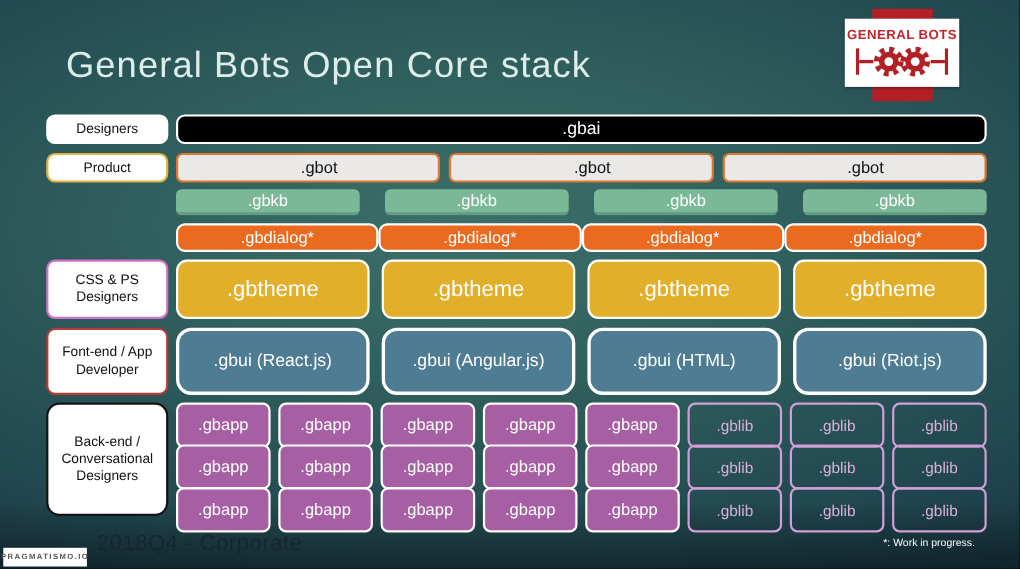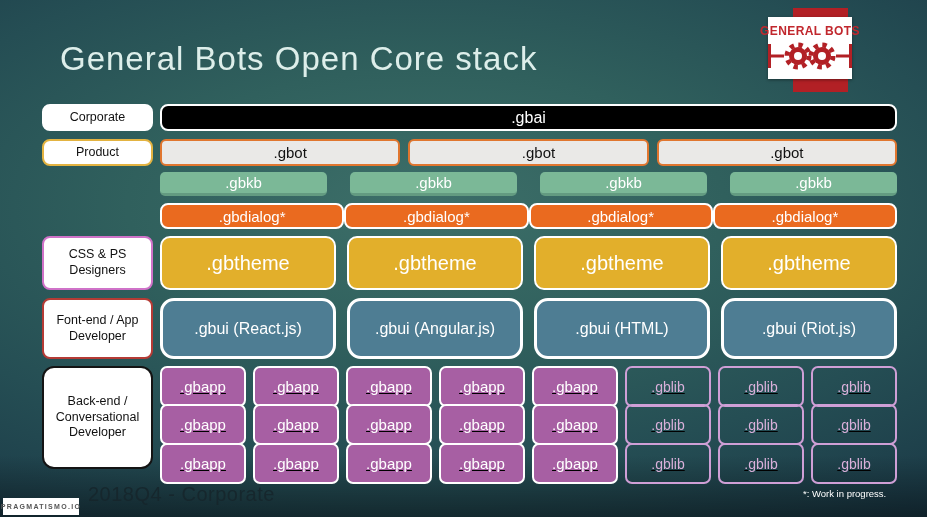--- a/index.html
+++ b/index.html
@@ -11,21 +11,21 @@
       radial-gradient(ellipse 115% 95% at 46% 40%, #3d6f69 0%, #30605d 28%, #254e54 52%, #1b3a47 76%, #132b37 100%);
   }
   .title{
     position:absolute;left:60px;top:40px;
     font-size:33px;font-weight:300;letter-spacing:1px;color:#ddeeea;
     white-space:nowrap;
   }
   
   .logo-stripe{position:absolute;left:793px;top:8px;width:55px;height:84px;background:#b22025;}
   .logo-card{
-    position:absolute;left:768px;top:17px;width:84px;height:62px;background:#ffffff;
+    position:absolute;left:768px;top:17px;width:104px;height:62px;background:#ffffff;
     display:flex;flex-direction:column;align-items:center;justify-content:center;gap:2px;
     box-shadow:0 1px 3px rgba(0,0,0,0.4);
   }
   .logo-brand{font-size:12px;font-weight:bold;color:#c1272d;letter-spacing:0.4px;white-space:nowrap;}
   
   .rlabel{
     position:absolute;left:42px;width:111px;box-sizing:border-box;
     background:#ffffff;border:2px solid #ffffff;border-radius:8px;
     display:flex;align-items:center;justify-content:center;text-align:center;
     font-size:12.5px;color:#111;padding:0 5px;line-height:1.25;
@@ -37,21 +37,21 @@
   .rl-frontend{top:298px;height:61px;border-color:#b53b35;}
   .rl-backend{top:366px;height:103px;border-color:#141414;border-radius:12px;}
   
   .row{position:absolute;left:160px;width:737px;display:flex;}
   .row-gbai{top:104px;height:27px;}
   .row-gbot{top:139px;height:27px;gap:8px;}
   .row-gbkb{top:172px;height:24px;gap:23px;}
   .row-gbdialog{top:203px;height:26px;}
   .row-gbtheme{top:236px;height:54px;gap:11px;}
   .row-gbui{top:298px;height:61px;gap:11px;}
-  .row-backend{height:41px;gap:7px;text-decoration:underline;}
+  .row-backend{height:41px;gap:7px;}
   .row-b1{top:366px;} .row-b2{top:404px;} .row-b3{top:443px;}
   .box{
     flex:1;box-sizing:border-box;display:flex;align-items:center;justify-content:center;
     color:#fff;white-space:nowrap;
   }
   .gbai{background:#000000;border:2px solid #ffffff;border-radius:8px;font-size:16px;}
   .gbot{background:#eae9e7;border:2px solid #e0762f;border-radius:6px;color:#111;font-size:15px;padding-left:20px;}
   .gbkb{background:#7bb897;border-bottom:3px solid #639b81;border-radius:5px;font-size:15px;}
   .gbdialog{background:#ea6a1f;border:2px solid #ffffff;border-radius:8px;font-size:15px;}
   .gbtheme{background:#e2af2b;border:2px solid #ffffff;border-radius:10px;font-size:20px;}
@@ -94,33 +94,33 @@
       </g>
       <g transform="translate(54,16)">
         <circle r="11" fill="none" stroke="#b22025" stroke-width="5" stroke-dasharray="4.32 4.32"></circle>
         <circle r="9" fill="#b22025"></circle>
         <circle r="4" fill="#ffffff"></circle>
       </g>
     </svg>
   </div>
 
   <div class="rlabel rl-architect">
-      <span>Corporate</span>
+      <span>Designers</span>
     </div>
   <div class="rlabel rl-product">
       <span>Product</span>
     </div>
   <div class="rlabel rl-cssps">
       <span>CSS &amp; PS Designers</span>
     </div>
   <div class="rlabel rl-frontend">
       <span>Font-end / App Developer</span>
     </div>
   <div class="rlabel rl-backend">
-      <span>Back-end / Conversational Developer</span>
+      <span>Back-end / Conversational Designers</span>
     </div>
 
   <div class="row row-gbai">
     <div class="box gbai">.gbai</div>
   </div>
 
   <div class="row row-gbot">
     <div class="box gbot">.gbot</div>
     <div class="box gbot">.gbot</div>
     <div class="box gbot">.gbot</div>

